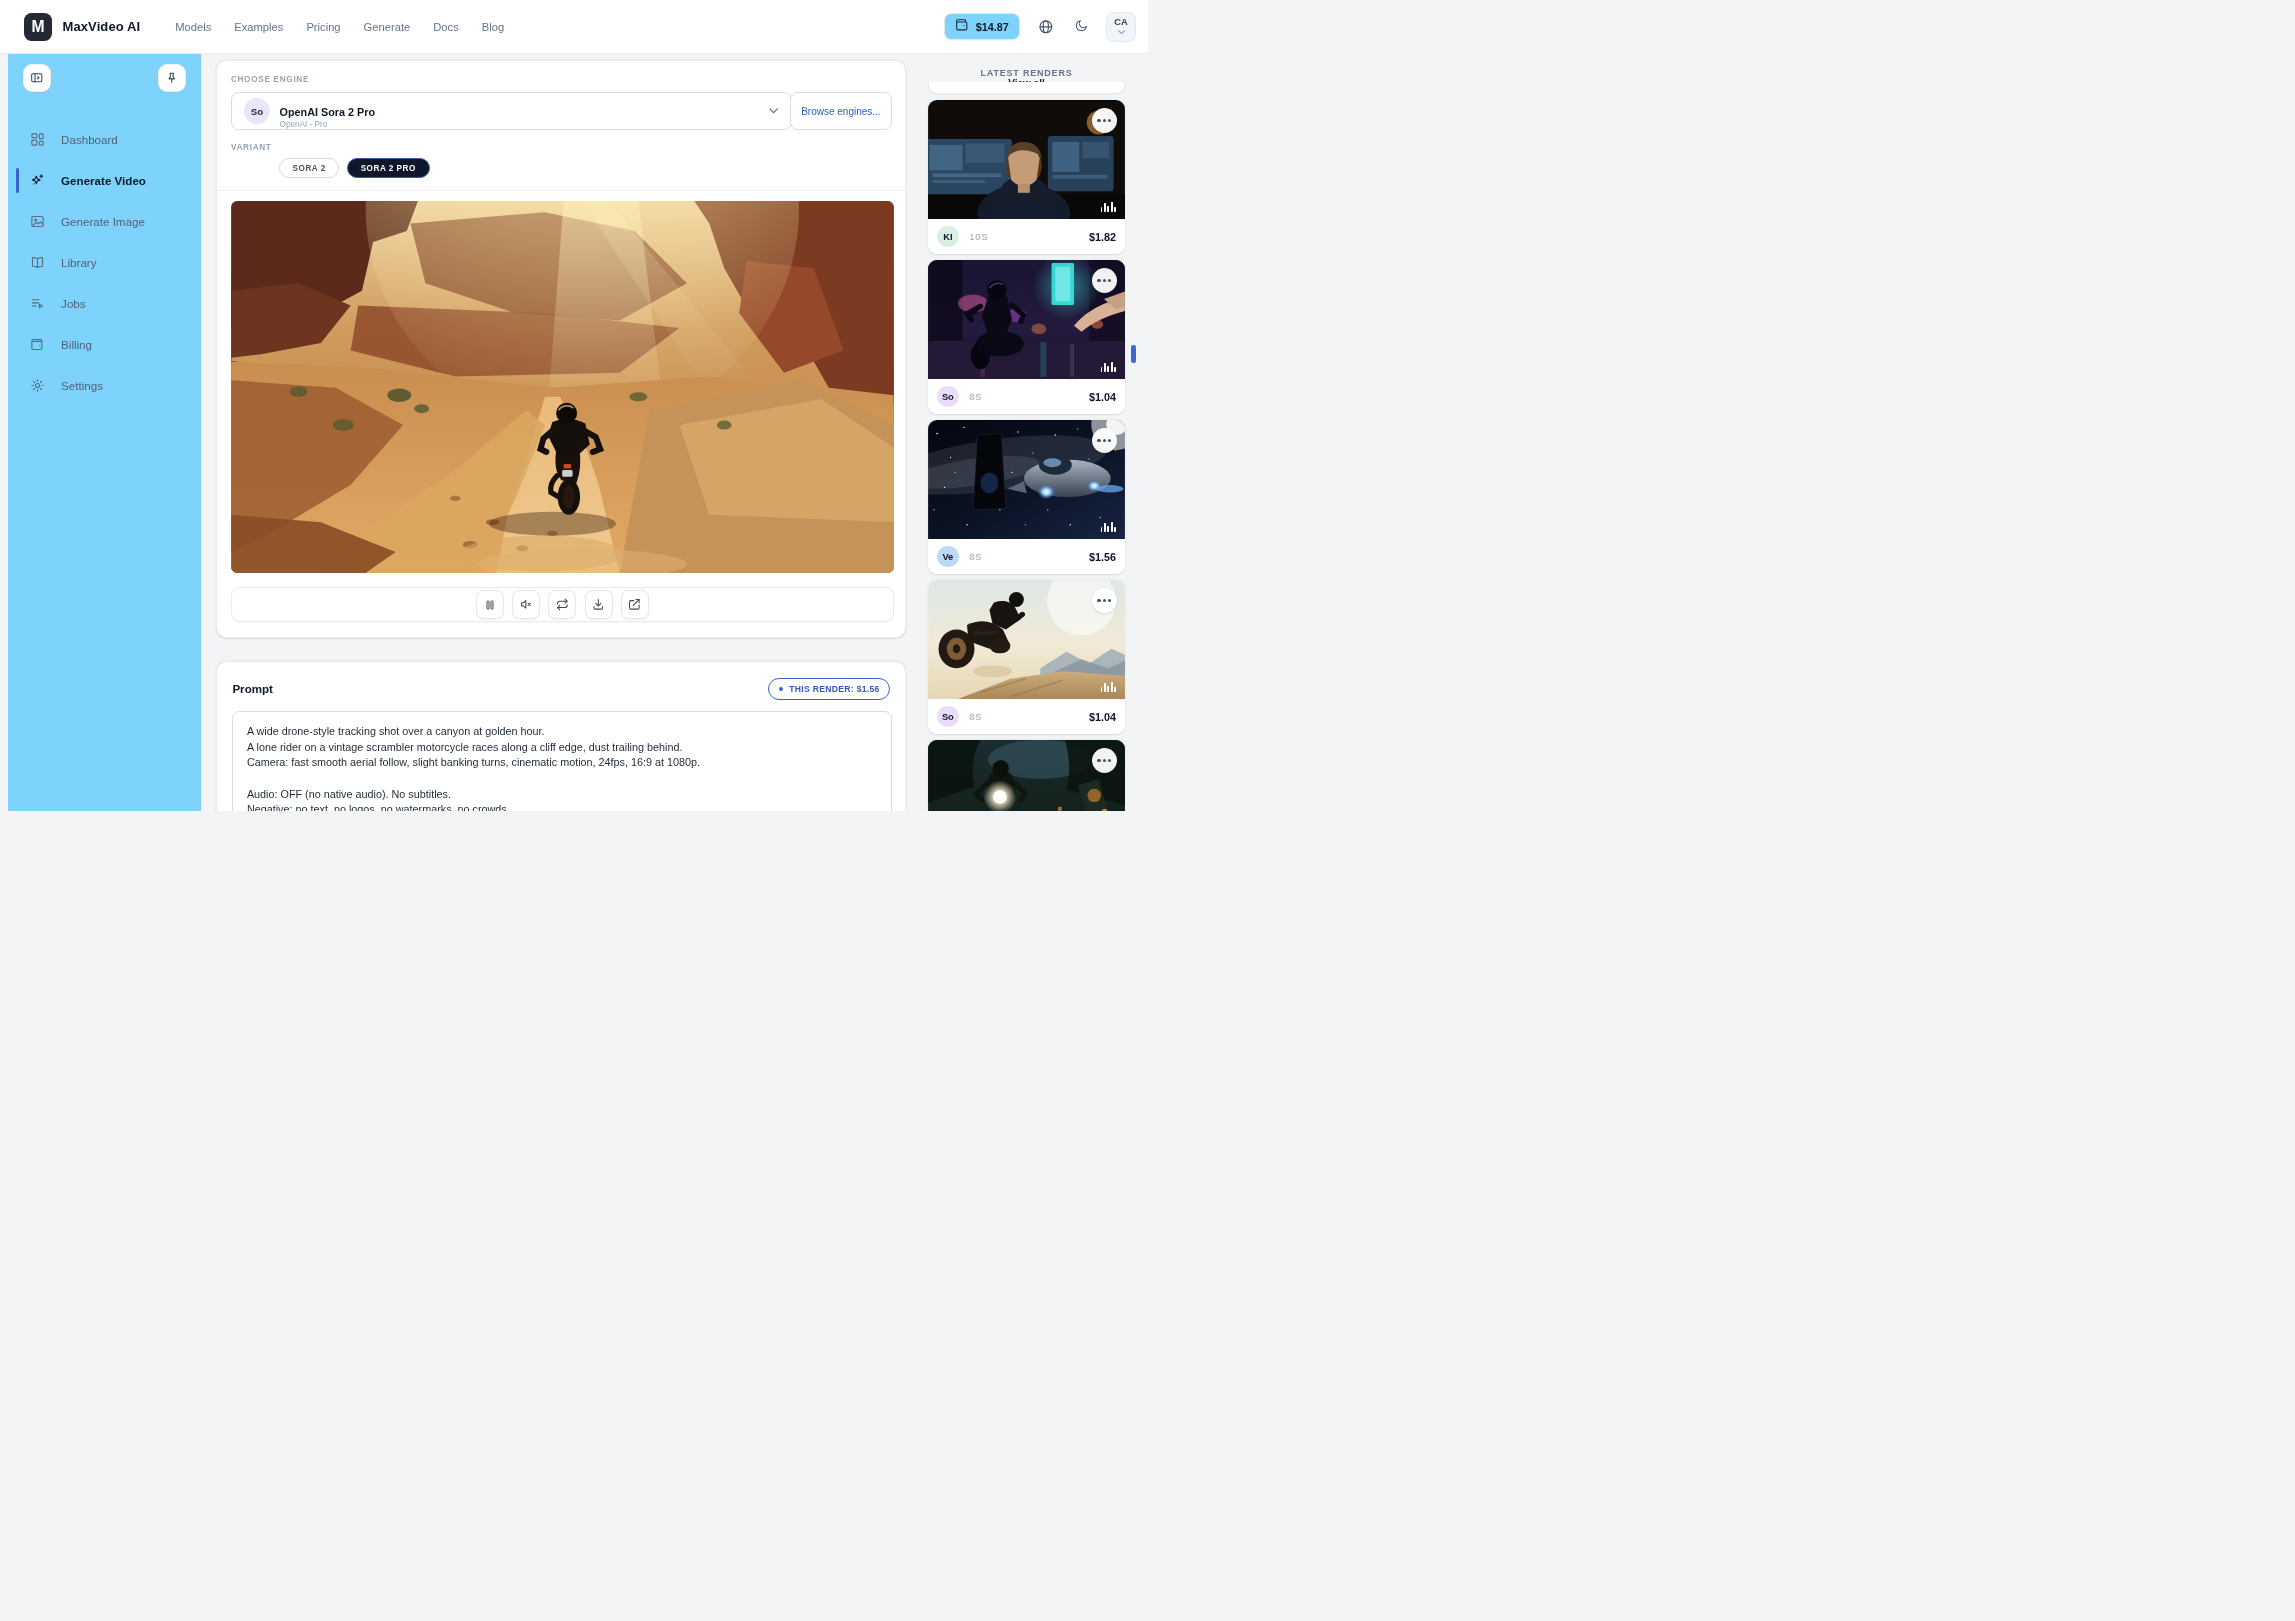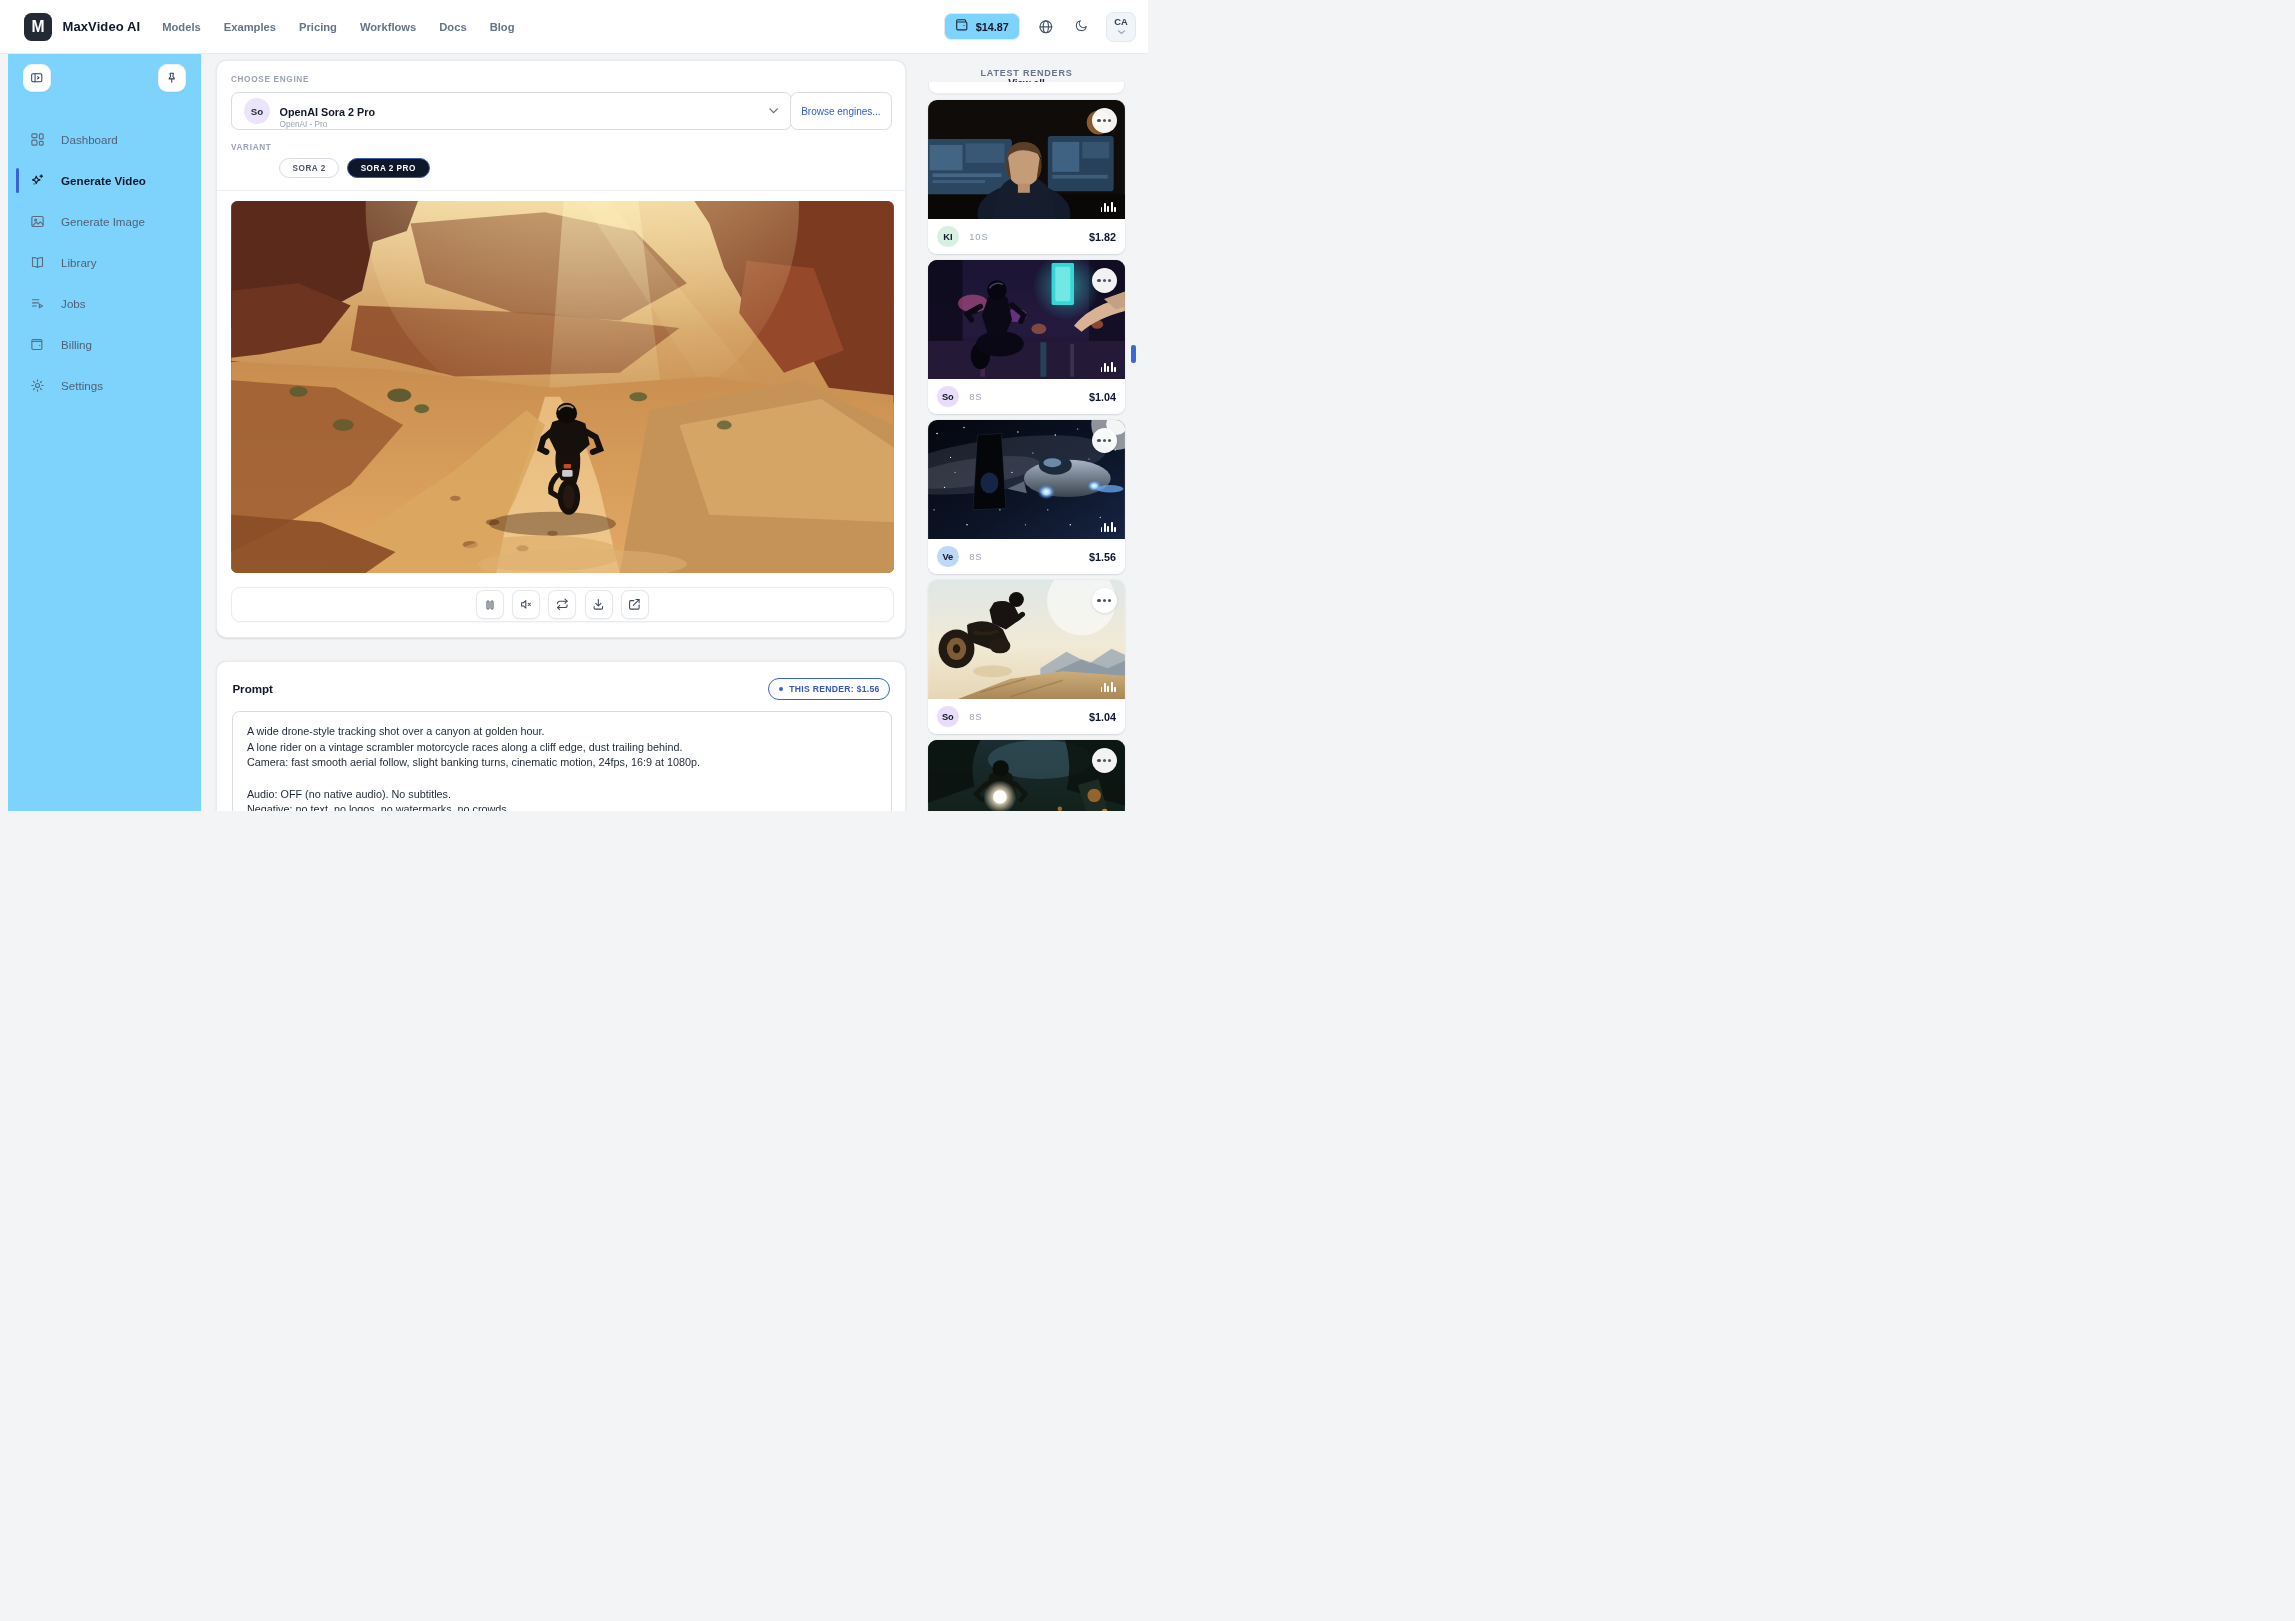--- a/index.html
+++ b/index.html
@@ -5,21 +5,21 @@
   * { margin:0; padding:0; box-sizing:border-box; }
   html,body { width:1148px; height:811px; }
   body { font-family:"Liberation Sans","DejaVu Sans",sans-serif; background:#f3f4f6; overflow:hidden; }
   .page { position:relative; width:1148px; height:811px; background:#f3f4f6; }
 
   
   .topnav { position:absolute; top:0; left:0; width:1148px; height:54px; background:#ffffff; border-bottom:0.7px solid #e8eaee; display:flex; align-items:center; z-index:30; }
   .brand { display:flex; align-items:center; gap:10.5px; margin-left:24px; }
   .logo { width:28px; height:28px; background:#232935; border-radius:7.5px; display:flex; align-items:center; justify-content:center; color:#fff; font-weight:700; font-size:15.7px; }
   .brand-name { font-size:13px; font-weight:700; color:#0f172a; letter-spacing:0.1px; }
-  .nav-links { display:flex; gap:23px; margin-left:22px;font-weight:bold; }
+  .nav-links { display:flex; gap:23px; margin-left:35px; }
   .nav-link { font-size:11.2px; color:#64748b; cursor:pointer; }
   .nav-right { margin-left:auto; margin-right:12px; display:flex; align-items:center; gap:15.7px; }
   .balance-pill { display:flex; align-items:center; gap:6.7px; border:0.7px solid #e5e7eb; border-radius:7.5px; padding:4.5px 10.5px; background:#7dd3fc; box-shadow:0 0.7px 1.5px rgba(16,24,40,.04); }
   .balance-pill svg { color:#1f2937; }
   .balance-amt { font-size:10.8px; font-weight:700; color:#111827; }
   .nav-icon-btn { color:#475569; display:flex; align-items:center; justify-content:center; width:19.4px; height:19.4px; cursor:pointer; }
   .avatar-box { width:30px; height:30px; border:0.7px solid #e2e8f0; background:#f1f5f9; border-radius:7.5px; display:flex; flex-direction:column; align-items:center; justify-content:center; cursor:pointer; }
   .avatar-initials { font-size:9.3px; font-weight:700; color:#334155; line-height:9.7px; }
   .avatar-box svg { color:#94a3b8; margin-top:0.7px; }
 
@@ -95,21 +95,21 @@
 
   <div class="topnav">
     <div class="brand">
       <div class="logo">M</div>
       <div class="brand-name">MaxVideo AI</div>
     </div>
     <div class="nav-links">
       <span class="nav-link">Models</span>
       <span class="nav-link">Examples</span>
       <span class="nav-link">Pricing</span>
-      <span class="nav-link">Workflows</span>
+      <span class="nav-link">Generate</span>
       <span class="nav-link">Docs</span>
       <span class="nav-link">Blog</span>
     </div>
     <div class="nav-right">
       <div class="balance-pill">
         <span><svg width="13.5" height="13.5" viewBox="0 0 24 24" fill="none" stroke="currentColor" stroke-width="2" stroke-linecap="round" stroke-linejoin="round">
               <path d="M19 7V5a2 2 0 0 0-2-2H5a2 2 0 0 0-2 2v14a2 2 0 0 0 2 2h14a2 2 0 0 0 2-2V9a2 2 0 0 0-2-2H5"></path>
               <circle cx="16" cy="13.5" r="1" fill="currentColor" stroke="none"></circle>
             </svg></span>
         <span class="balance-amt">$14.87</span>

